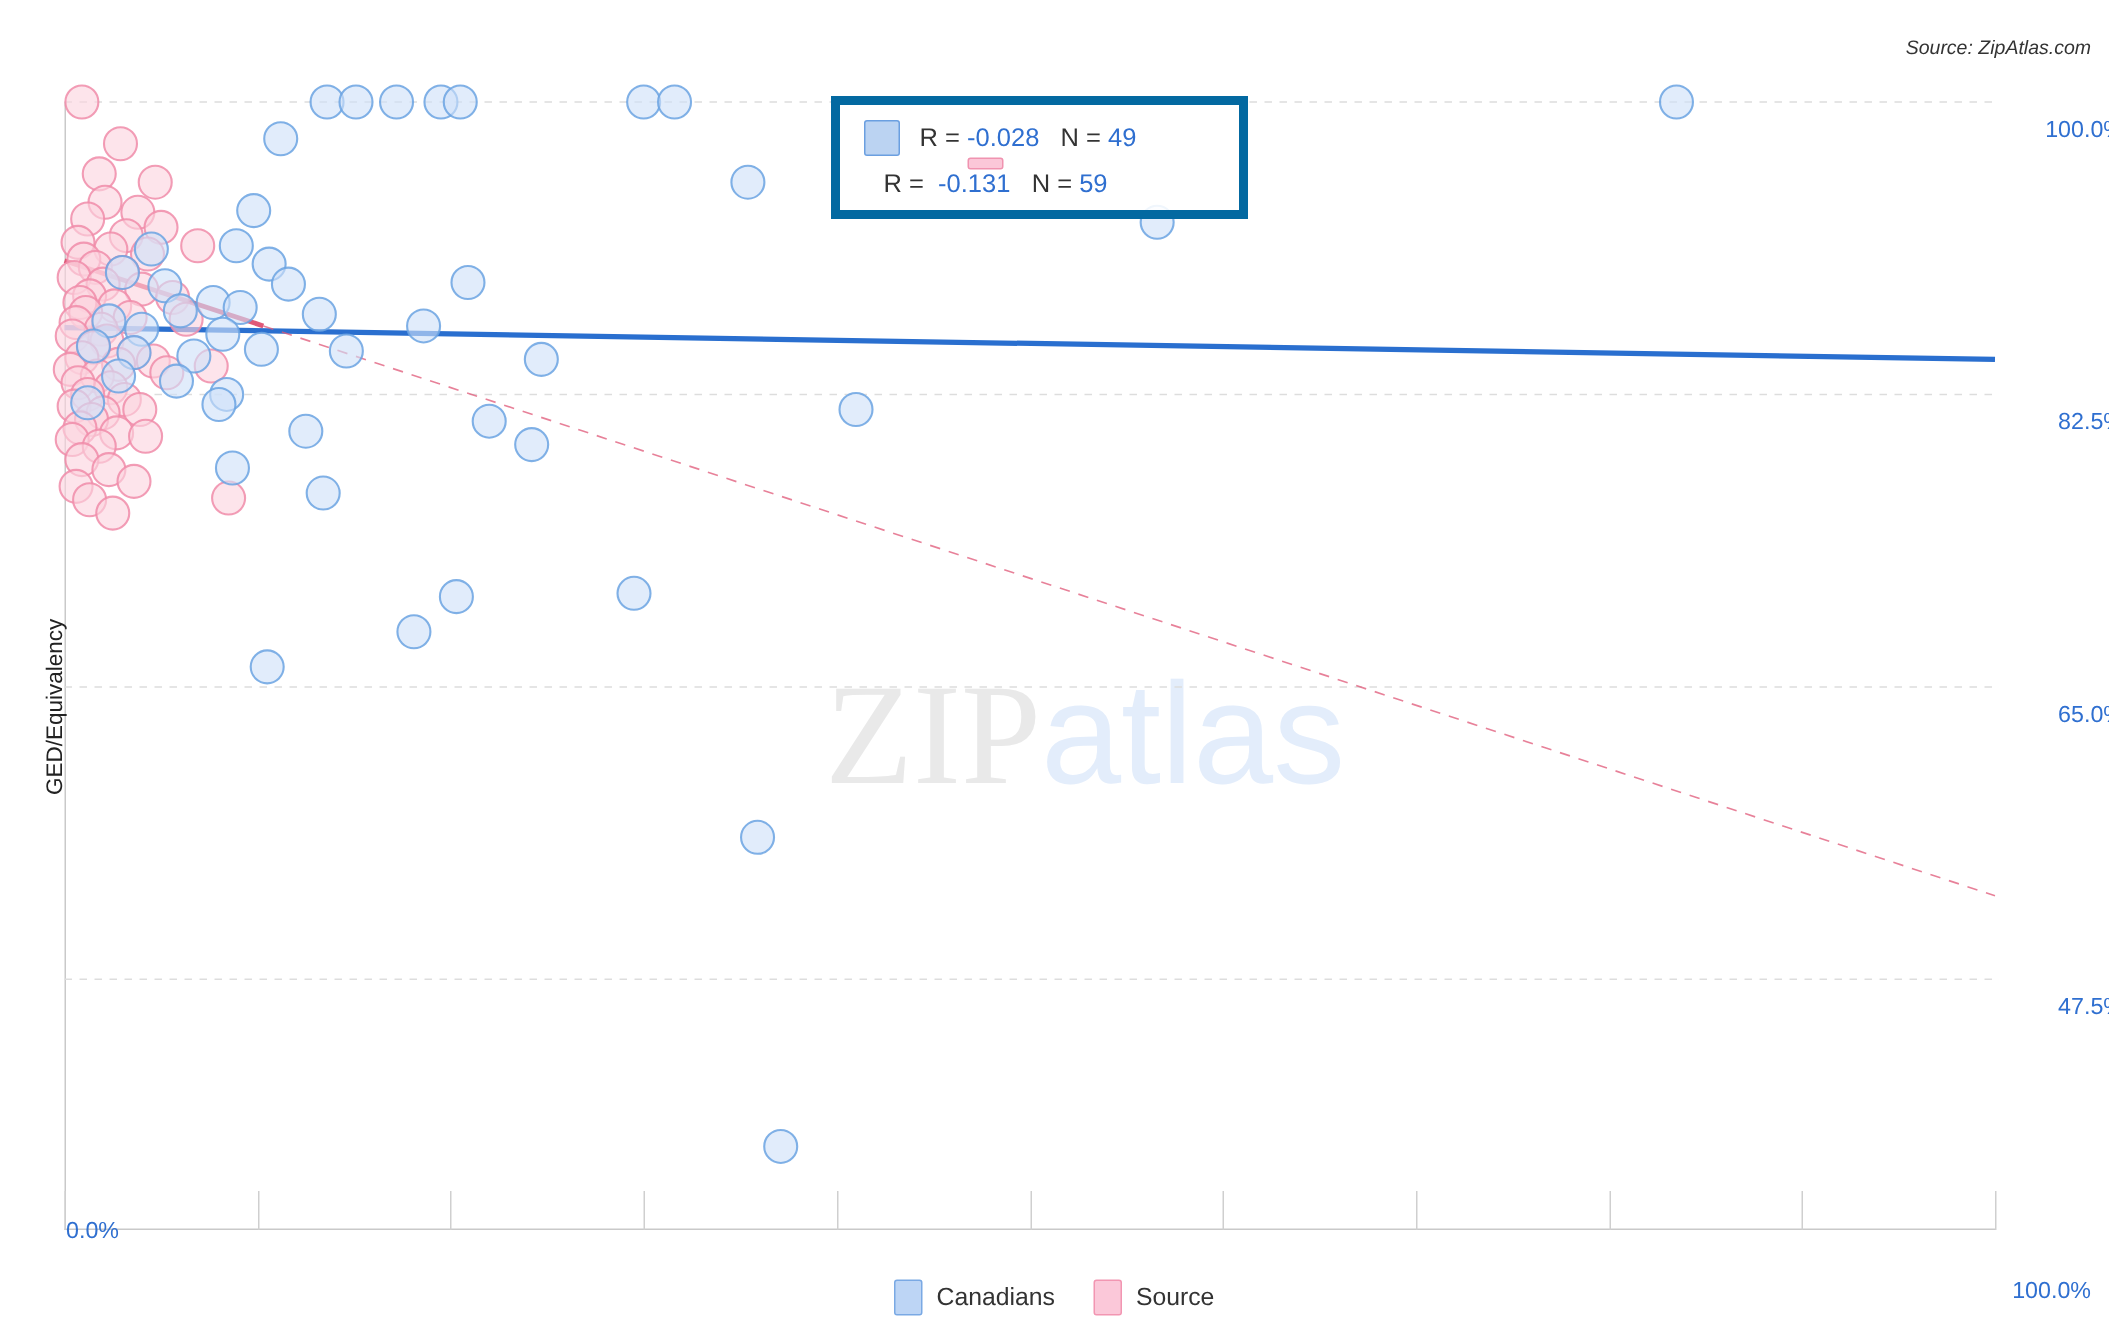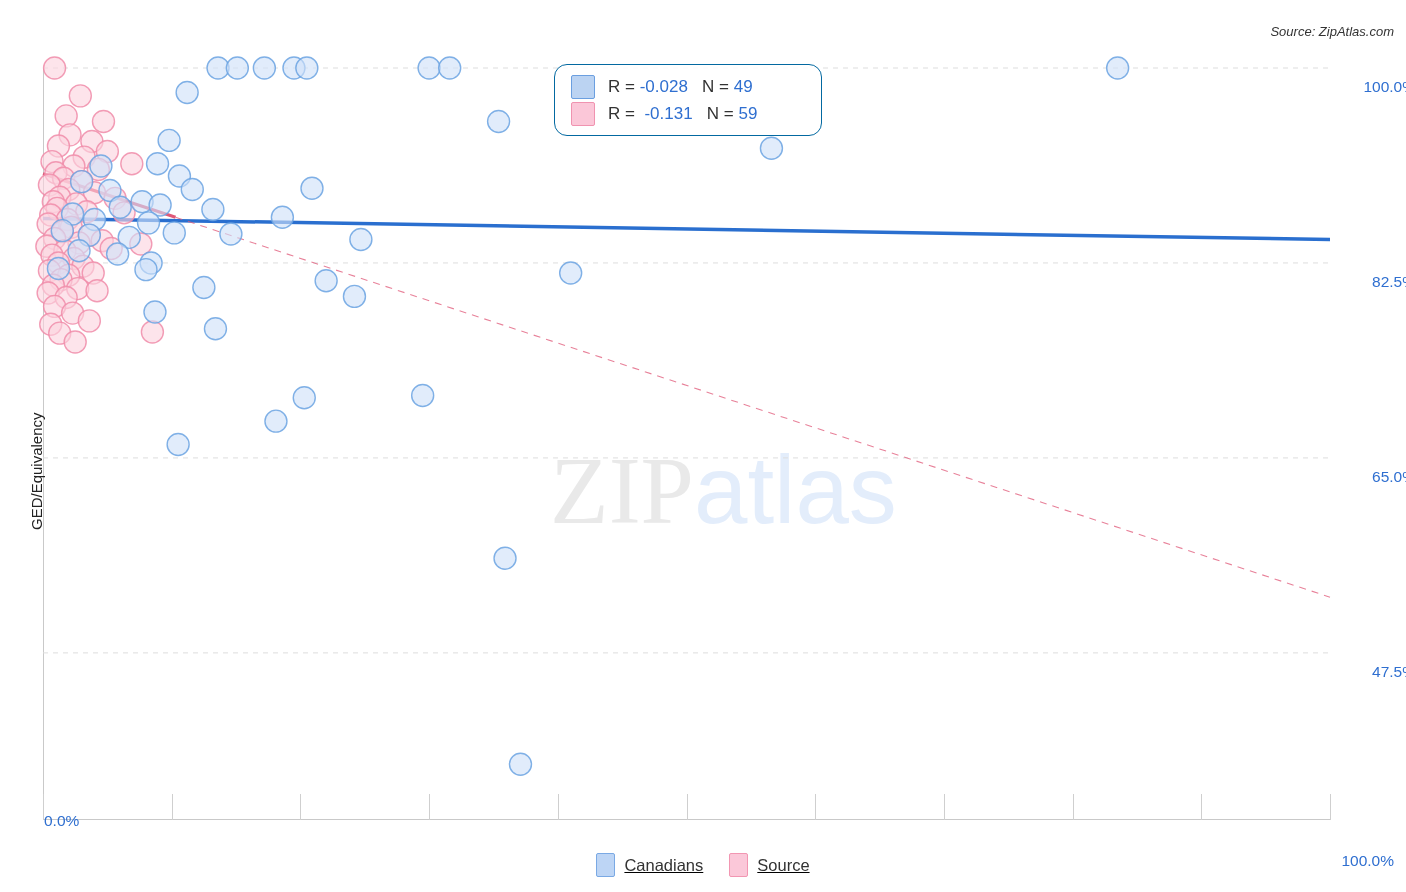--- a/index.html
+++ b/index.html
@@ -56,37 +56,37 @@
     font-size:15.5px;color:#2f6fd0;
   }
   .xlabel-right{
     position:absolute;right:12px;top:852px;
     font-size:15.5px;color:#2f6fd0;
   }
 
   .legend-box{
     position:absolute;left:554px;top:64px;
     width:266px;height:70px;
-    border:1px solid #0369a1;background:rgba(255,255,255,.88);
-    border-radius:13px;
+    border:6px solid #0369a1;background:rgba(255,255,255,.88);
+    border-radius:0;
   }
   .legend-row{
     position:absolute;left:16px;height:28px;display:flex;align-items:center;
   }
   .legend-row.r1{top:8px;}
-  .legend-row.r2{top:35px;}
+  .legend-row.r2{top:35px;flex-direction:column;}
   .swatch{width:22px;height:22px;border-radius:2px;display:inline-block;}
   .sw-blue{background:#bbd3f2;border:1px solid #6b9fe0;}
   .sw-pink{background:#fbc7d8;border:1px solid #f093b0;}
   .leg-txt{font-size:17px;color:#333;margin-left:13px;white-space:nowrap;}
   .leg-num{color:#2f6fd0;}
 
   .footer-legend{
     position:absolute;left:0;right:0;top:850px;height:30px;
-    display:flex;justify-content:center;align-items:center;gap:26px;text-decoration:underline;
+    display:flex;justify-content:center;align-items:center;gap:26px;
   }
   .fl-item{display:flex;align-items:center;gap:9px;}
   .fl-sw{width:17px;height:22px;border-radius:2px;}
   .fl-sw.blue{background:#bdd5f5;border:1px solid #7aa9e4;}
   .fl-sw.pink{background:#fbc8d9;border:1px solid #f296b2;}
   .fl-txt{font-size:16.5px;color:#333;}
 
   .watermark{
     position:absolute;left:550px;top:398px;
     font-size:96px;line-height:1;

